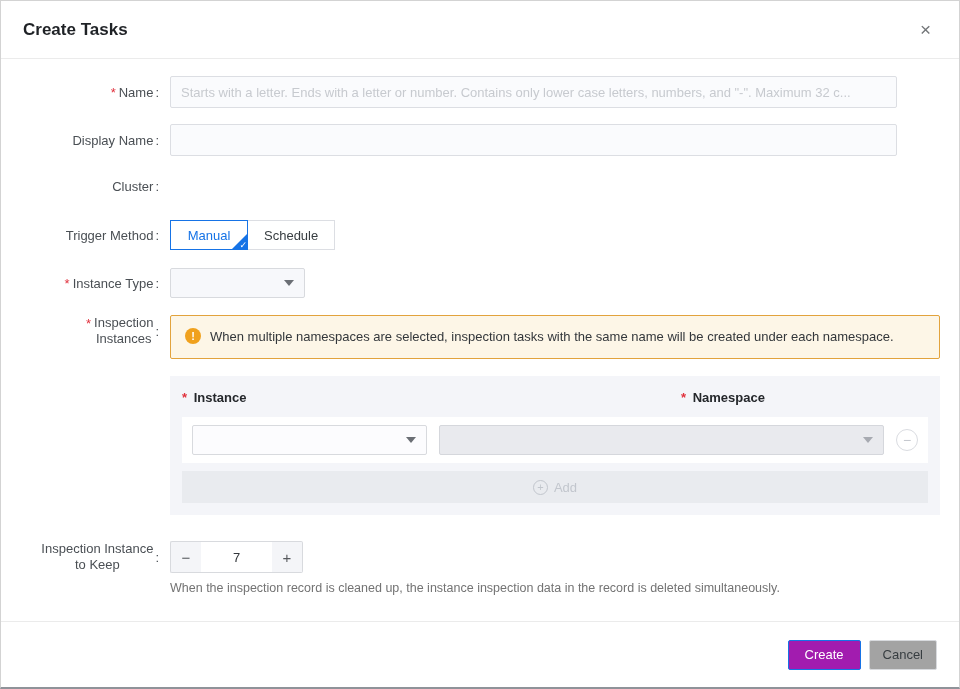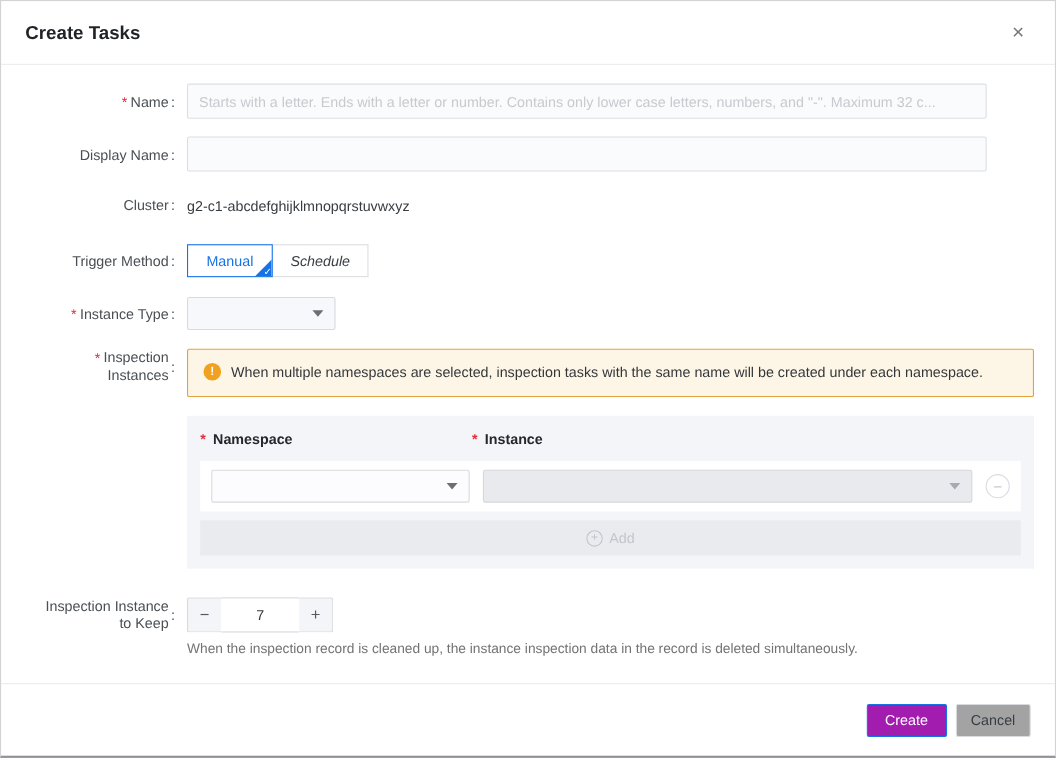--- a/index.html
+++ b/index.html
@@ -9,40 +9,40 @@
 
   
   .dlg-header { height: 58px; flex: 0 0 58px; display: flex; align-items: center; justify-content: space-between; padding: 0 24px 0 22px; border-bottom: 1px solid #ebebeb; }
   .dlg-title { font-size: 17px; font-weight: 700; color: #1f2226; }
   .close-btn { border: 0; background: transparent; font-size: 19px; color: #737679; cursor: pointer; line-height: 1; padding: 2px 4px; }
 
   
   .content { flex: 1 1 auto; padding: 17px 22px 0 0; overflow: hidden; }
   .row { display: flex; align-items: flex-start; }
   .row-label { flex: 0 0 158px; display: flex; justify-content: flex-end; align-items: center; text-align: right; color: #4a4f54; padding-right: 0; }
-  .row-label .lbl-lines { text-align: right; line-height: 16px; }
+  .row-label .lbl-lines { text-align: center; line-height: 16px; }
   .req { color: #e0303c; margin-right: 3px; }
   .colon { margin-left: 2px; }
   .field { margin-left: 11px; }
 
   .mb16 { margin-bottom: 16px; } .mb22 { margin-bottom: 23px; } .mb26 { margin-bottom: 26px; }
   .mb18 { margin-bottom: 18px; } .mb17 { margin-bottom: 17px; }
 
   .center32 { min-height: 32px; align-items: center; }
   .center30 { min-height: 30px; align-items: center; }
 
   .text-input { width: 727px; height: 32px; border: 1px solid #dcdee3; border-radius: 2px; background: #fafbfd; padding: 0 10px; font-size: 13px; color: #373d41; font-family: "Liberation Sans", sans-serif; outline: none; }
   .text-input::placeholder { color: #c7cacf; }
 
   .static-text { line-height: 16px; color: #373d41; padding-top: 1px; }
 
   
   .toggle-group { display: flex; }
   .toggle-btn { height: 30px; min-width: 78px; padding: 0 16px; background: #fff; border: 1px solid #dcdee3; color: #373d41; font-size: 13px; display: flex; align-items: center; justify-content: center; cursor: pointer; position: relative; }
-  .toggle-btn + .toggle-btn { margin-left: -1px; font-style: italic; }
+  .toggle-btn + .toggle-btn { margin-left: -1px; }
   .toggle-btn.selected { border-color: #1673e6; color: #1673e6; z-index: 1; overflow: hidden; }
   .toggle-btn.selected .corner { position: absolute; right: 0; bottom: 0; width: 0; height: 0; border-left: 15px solid transparent; border-bottom: 15px solid #1673e6; }
   .toggle-btn.selected .corner-check { position: absolute; right: 0px; bottom: -1px; color: #fff; font-size: 9px; z-index: 2; }
 
   
   .select { height: 30px; border: 1px solid #d8dade; border-radius: 2px; background: #f7f8fb; display: flex; align-items: center; justify-content: flex-end; padding: 0 10px; cursor: pointer; }
   .select .caret { width: 0; height: 0; border-left: 5px solid transparent; border-right: 5px solid transparent; border-top: 6px solid #6b6f75; }
   .select-instance-type { width: 135px; }
 
   
@@ -109,21 +109,20 @@
       <div class="field">
         <input class="text-input" type="text" value="" style="">
       </div>
     </div>
 
     <div class="row mb26">
       <div class="row-label" style="align-items:flex-end;">
         <span>Cluster</span>
         <span class="colon">:</span>
       </div>
-      <div class="field static-text">g2-c1-abcdefghijklmnopqrstuvwxyz</div>
     </div>
 
     <div class="row mb18 center30">
       <div class="row-label">
         <span>Trigger Method</span>
         <span class="colon">:</span>
       </div>
       <div class="field toggle-group">
         <button class="toggle-btn selected">
           <span>Manual</span>
@@ -157,27 +156,27 @@
         <span class="colon">:</span>
       </div>
       <div class="field">
         <div class="alert">
           <span class="alert-icon">!</span>
           <span class="alert-text">When multiple namespaces are selected, inspection tasks with the same name will be created under each namespace.</span>
         </div>
 
         <div class="ns-section">
           <div class="ns-headers">
+            <div class="ns-header col-instance">
+              <span class="req">*</span>
+              <span>Instance</span>
+            </div>
             <div class="ns-header col-namespace">
               <span class="req">*</span>
               <span>Namespace</span>
-            </div>
-            <div class="ns-header col-instance">
-              <span class="req">*</span>
-              <span>Instance</span>
             </div>
           </div>
           <div class="ns-row">
             <div class="select select-namespace">
               <span class="caret"></span>
             </div>
             <div class="select select-instance">
               <span class="caret"></span>
             </div>
             <button class="remove-btn">

